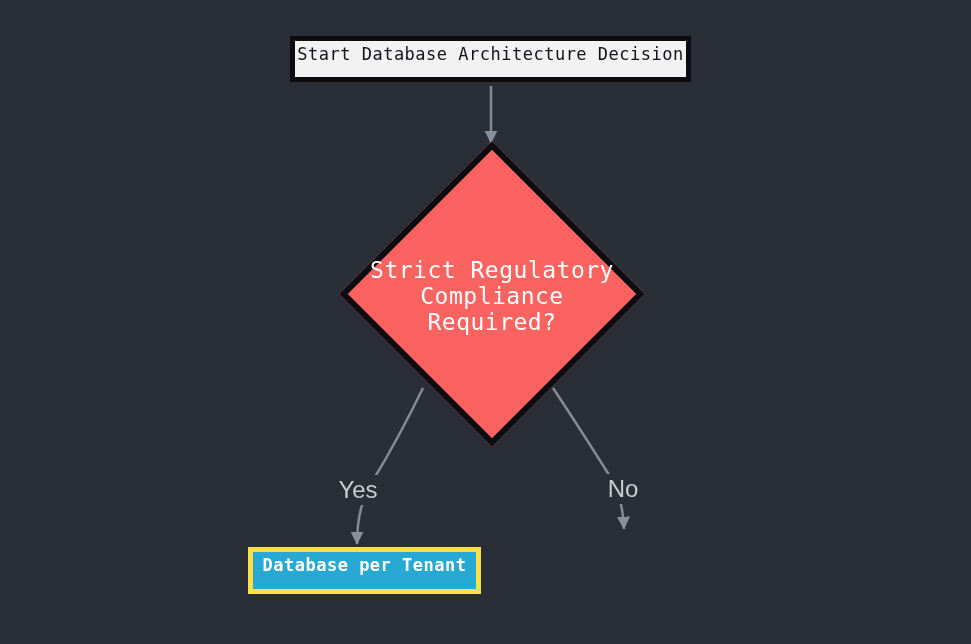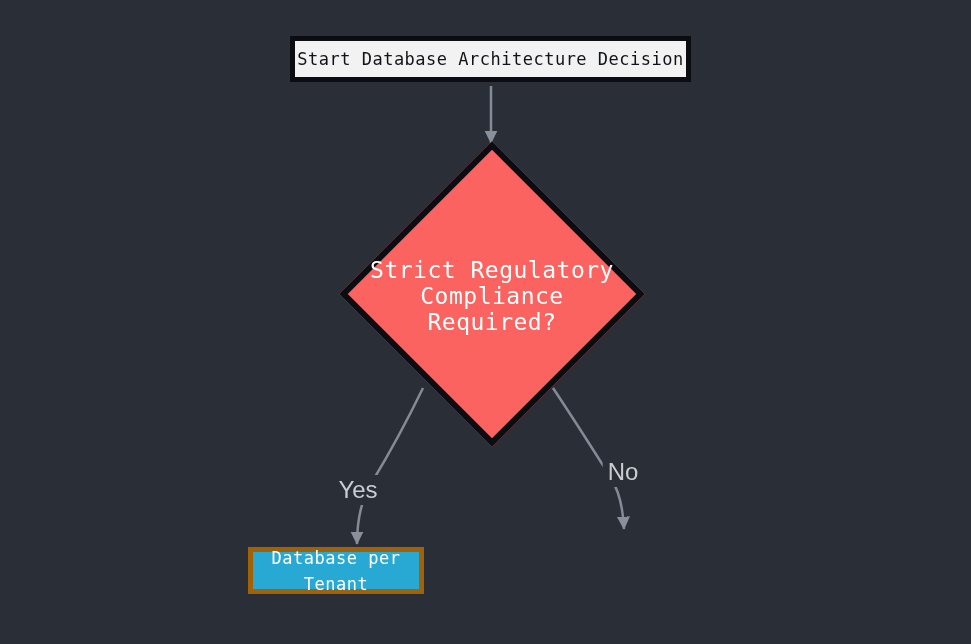--- a/index.html
+++ b/index.html
@@ -20,21 +20,20 @@
     left: 0; top: 0;
     width: 971px; height: 644px;
     z-index: 1;
   }
   .node {
     position: absolute;
     box-sizing: border-box;
     display: flex;
     flex-direction: column;
     align-items: center;
-    justify-content: center;
     text-align: center;
     font-size: 17px;
     line-height: 26px;
     z-index: 2;
     letter-spacing: 0.5px;
   }
   .node-start {
     left: 290px; top: 36px;
     width: 401px; height: 46px;
     background: #f2f2f2;
@@ -58,44 +57,45 @@
     width: 260px;
     text-align: center;
     color: #ffffff;
     font-size: 23px;
     line-height: 26px;
     letter-spacing: 0.5px;
     z-index: 3;
   }
   .node-yes-result {
     left: 248px; top: 547px;
-    width: 176px; height: 47px;
+    width: 233px; height: 47px;
     background: #27a9d4;
-    border: 5px solid #a16207;
+    border: 5px solid #fde047;
     color: #ffffff;
+    font-weight: bold;
   }
   .node-no-result {
     left: 528px; top: 532px;
     width: 191px; height: 74px;
     background: #8ce98b;
     border: 5px solid #0b0d12;
     color: #ffffff;
   }
   .edge-label {
     position: absolute;
     transform: translate(-50%, -50%);
     font-family: "Liberation Sans", sans-serif;
     font-size: 24px;
     color: #c9cdd3;
     background: #2a2e37;
     padding: 1px 5px;
     z-index: 3;
   }
   #label-yes { left: 358px; top: 490px; }
-  #label-no  { left: 623px; top: 472px; }
+  #label-no  { left: 623px; top: 489px; }
   .node-line { display: block; }
 </style>
 </head>
 <body>
 
 <div id="canvas">
 
   <svg id="edge-layer" viewBox="0 0 971 644" xmlns="http://www.w3.org/2000/svg">
     <defs>
       <marker id="arrow" viewBox="0 0 10 10" refX="9.5" refY="5" markerWidth="13" markerHeight="17" markerUnits="userSpaceOnUse" orient="auto">

